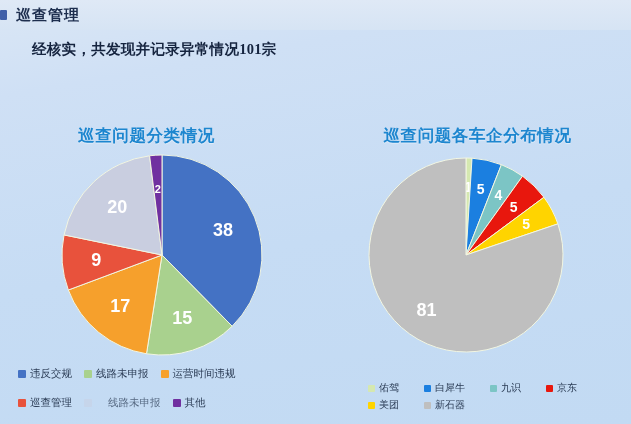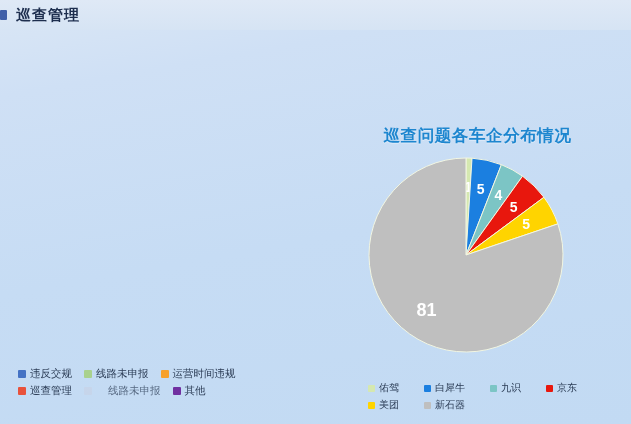--- a/index.html
+++ b/index.html
@@ -29,21 +29,21 @@
   .chart-title{text-align:center;font-size:16.5px;font-weight:bold;color:#1d86cf;
                letter-spacing:.6px;text-shadow:0 1px 1px rgba(255,255,255,.45);}
   .panel-left .chart-title{margin-left:-22px;}
   .panel-right .chart-title{margin-left:8px;}
 
   .pie-wrap{position:relative;}
   .pie-svg{display:block;}
 
   
   .legend{position:absolute;display:flex;flex-wrap:wrap;}
-  .legend-l{left:18px;top:367px;width:290px;row-gap:0;}
+  .legend-l{left:18px;top:367px;width:290px;row-gap:12px;}
   .legend-r{left:352px;top:381px;width:272px;}
   .lg-item{display:flex;align-items:center;margin-right:12px;margin-bottom:3px;}
   .lg-sw{width:8px;height:8px;margin-right:4px;flex:none;border-radius:1px;}
   .lg-tx{font-size:10.5px;color:#2b3c55;white-space:nowrap;
          font-family:"Liberation Sans","DejaVu Sans",sans-serif;}
   .legend-r .lg-item{margin-right:9px;padding-left:16px;}
   .legend-r .lg-sw{width:7px;height:7px;}
   .legend-r .lg-tx{font-size:10px;}
   .faded .lg-sw{opacity:.45;}
   .faded .lg-tx{opacity:.72;margin-left:12px;}
@@ -60,22 +60,42 @@
 <div id="root">
 
   <div class="hdr">
     <div class="hdr-inner">
       <span class="hdr-bullet"></span>
       <span class="hdr-title">巡查管理</span>
     </div>
   </div>
 
   <div class="summary">
+    <p>经核实，共发现并记录异常情况101宗</p>
   </div>
 
+  <div class="panel panel-left">
+    <div class="chart-title">巡查问题分类情况</div>
+    <div class="pie-wrap">
+      <svg class="pie-svg" id="pie-left" width="315" height="215" viewBox="0 0 315 215">
+          <path d="M 162 108 L 162.00 8.00 A 100 100 0 0 1 232.16 179.26 Z" fill="#4472c4" stroke="#f2f6e2" stroke-width="1"></path>
+          <text x="223.1" y="83.0" class="slice-label ">38</text>
+          <path d="M 162 108 L 232.16 179.26 A 100 100 0 0 1 146.51 206.79 Z" fill="#a9d18e" stroke="#f2f6e2" stroke-width="1"></path>
+          <text x="182.2" y="170.8" class="slice-label ">15</text>
+          <path d="M 162 108 L 146.51 206.79 A 100 100 0 0 1 68.33 143.01 Z" fill="#f6a02c" stroke="#f2f6e2" stroke-width="1"></path>
+          <text x="120.3" y="159.1" class="slice-label ">17</text>
+          <path d="M 162 108 L 68.33 143.01 A 100 100 0 0 1 64.04 87.92 Z" fill="#e8523c" stroke="#f2f6e2" stroke-width="1"></path>
+          <text x="96.2" y="113.1" class="slice-label ">9</text>
+          <path d="M 162 108 L 64.04 87.92 A 100 100 0 0 1 149.59 8.77 Z" fill="#c9cee0" stroke="#f2f6e2" stroke-width="1"></path>
+          <text x="117.2" y="59.6" class="slice-label ">20</text>
+          <path d="M 162 108 L 149.59 8.77 A 100 100 0 0 1 162.00 8.00 Z" fill="#7030a0" stroke="#f2f6e2" stroke-width="1"></path>
+          <text x="157.9" y="42.1" class="slice-label xs">2</text>
+        </svg>
+    </div>
+  </div>
 
   <div class="panel panel-right">
     <div class="chart-title">巡查问题各车企分布情况</div>
     <div class="pie-wrap">
       <svg class="pie-svg" id="pie-right" width="315" height="215" viewBox="0 0 315 215">
           <path d="M 150 108 L 150.00 11.00 A 97 97 0 0 1 156.03 11.19 Z" fill="#d5e8b0" stroke="#f2f6e2" stroke-width="1"></path>
           <text x="152.1" y="40.0" class="slice-label sm">1</text>
           <path d="M 150 108 L 156.03 11.19 A 97 97 0 0 1 185.37 17.68 Z" fill="#1b7fe0" stroke="#f2f6e2" stroke-width="1"></path>
           <text x="164.7" y="41.6" class="slice-label sm">5</text>
           <path d="M 150 108 L 185.37 17.68 A 97 97 0 0 1 206.53 29.17 Z" fill="#7cc5c5" stroke="#f2f6e2" stroke-width="1"></path>

